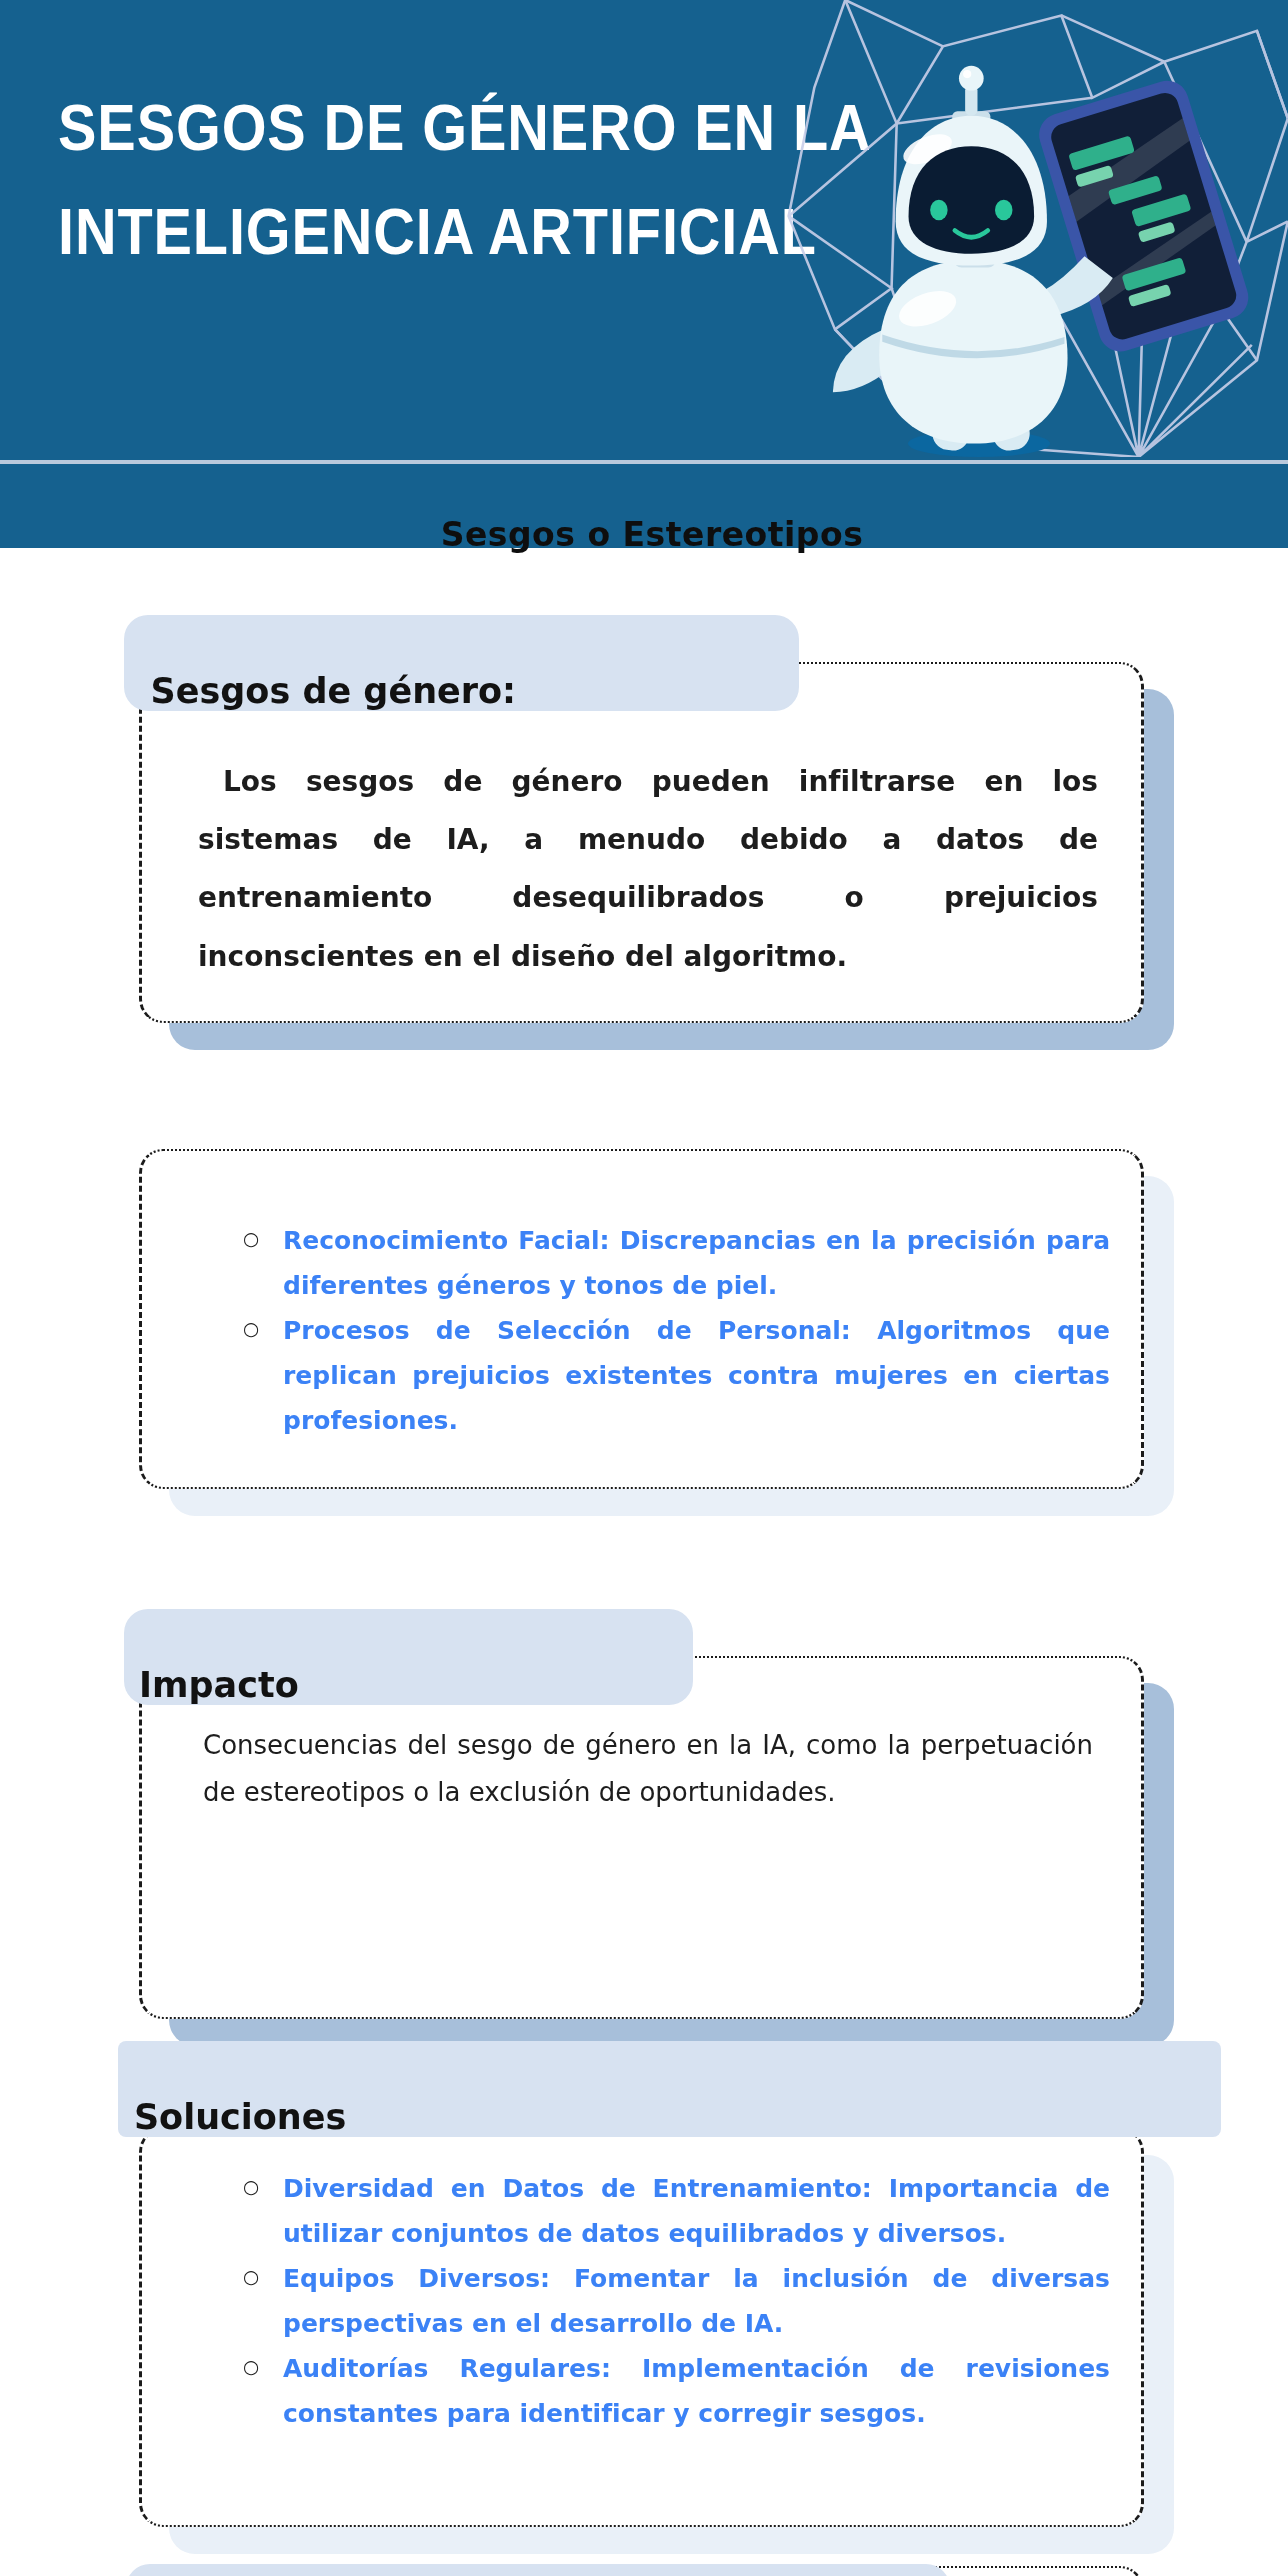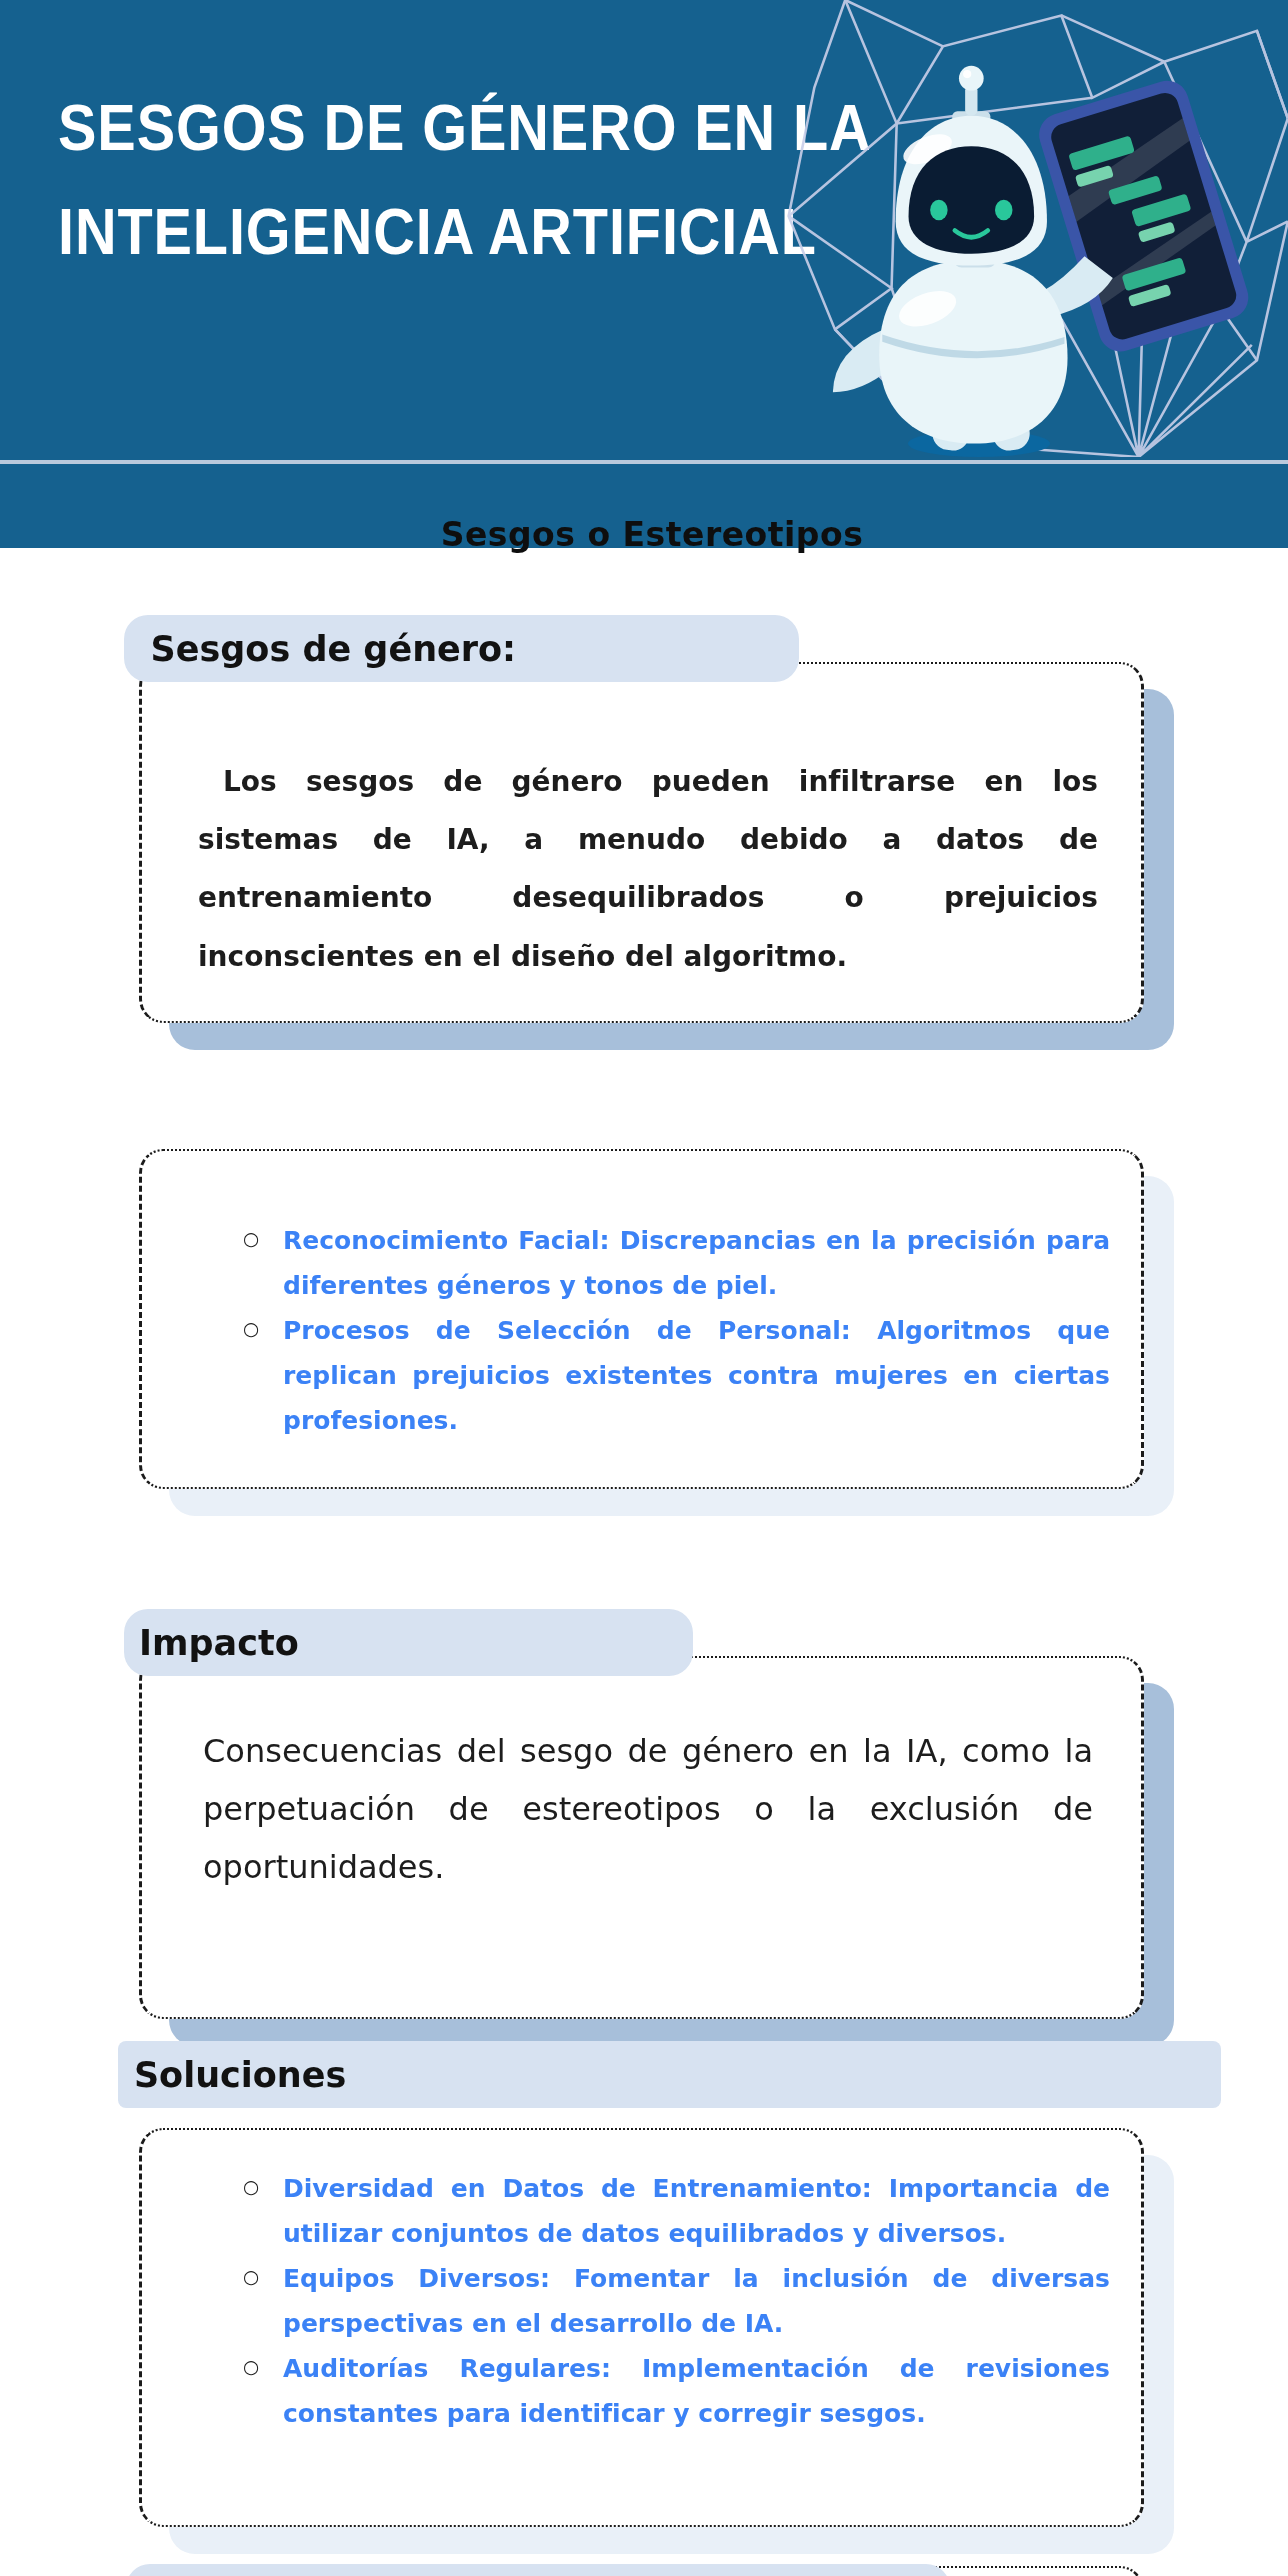--- a/index.html
+++ b/index.html
@@ -19,37 +19,37 @@
         font-size:33px;font-weight:700;color:#0e0e0e;letter-spacing:0.5px;}
 
   
   .card{position:absolute;left:139px;width:1005px;}
   .card-shadow{position:absolute;left:30px;top:27px;width:100%;height:100%;border-radius:26px;}
   .shadow-dark{background:#A7BFDA;}
   .shadow-light{background:#E9F0F8;}
   .card-box{position:relative;width:100%;height:100%;background:#ffffff;border-radius:24px;
         border-top:2.6px dotted #1b1b1b;border-bottom:2.6px dotted #1b1b1b;
         border-left:3.6px dashed #1b1b1b;border-right:3.6px dashed #1b1b1b;box-sizing:border-box;}
-  .card-tab{position:absolute;z-index:2;background:#D7E2F1;border-radius:24px;height:67px;
-        display:flex;align-items:center;font-weight:700;font-size:35px;color:#121212;box-sizing:border-box;}
+  .card-tab{position:absolute;z-index:2;background:#D7E2F1;border-radius:24px;height:96px;
+        display:flex;align-items:flex-end;font-weight:700;font-size:35px;color:#121212;box-sizing:border-box;}
   .card-body{margin:12px;text-align:justify;color:#1d1d1d;}
 
   .card1{top:662px;height:361px;}
   .card1 .card-tab{left:-15.5px;top:-47px;width:675px;padding-left:27px;}
   .card1 .card-box{padding:77px 31px 20.6px 44px;}
   .card1 .card-body{font-size:28px;line-height:2.08;font-weight:700;text-indent:25px;}
 
   .card2{top:1149px;height:340px;}
   .card2 .card-tab{left:-15.5px;top:-47px;width:690px;justify-content:center;}
   .card2 .card-box{padding:67px 31px 20.6px 44px;}
 
   .card3{top:1656px;height:363px;}
   .card3 .card-tab{left:-15.5px;top:-47px;width:569px;padding-left:15.5px;}
   .card3 .card-box{padding:52px 36px 20.6px 49px;}
-  .card3 .card-body{font-size:32px;line-height:1.82;font-weight:400;}
+  .card3 .card-body{font-size:26px;line-height:1.82;font-weight:400;}
 
   .card4{top:2128px;height:399px;}
   .card4 .card-tab{left:-20.6px;top:-87px;width:1103px;padding-left:15.5px;border-radius:8px;}
   .card4 .card-box{padding:36px 31px 20.6px 44px;}
 
   .card5{top:2566px;height:355px;}
   .card5 .card-tab{left:-13px;top:-2.1px;width:824px;padding-left:26px;}
   .card5 .card-box{padding:111px 36px 20.6px 37px;}
 
   .bullets{margin:0;padding:0 0 0 57px;list-style:none;}

